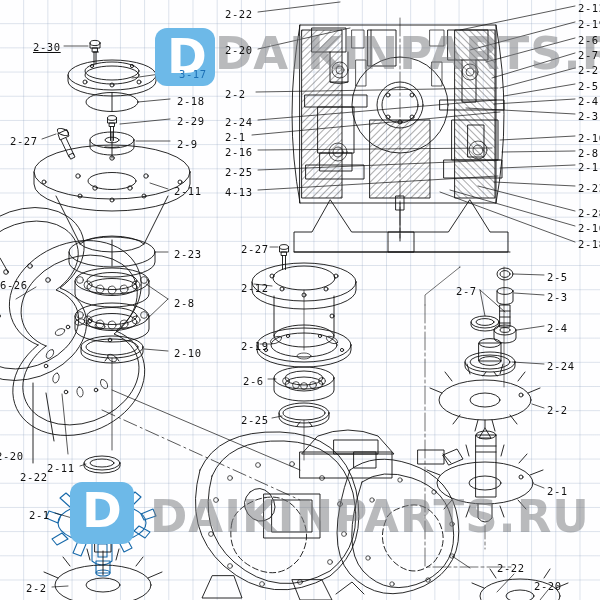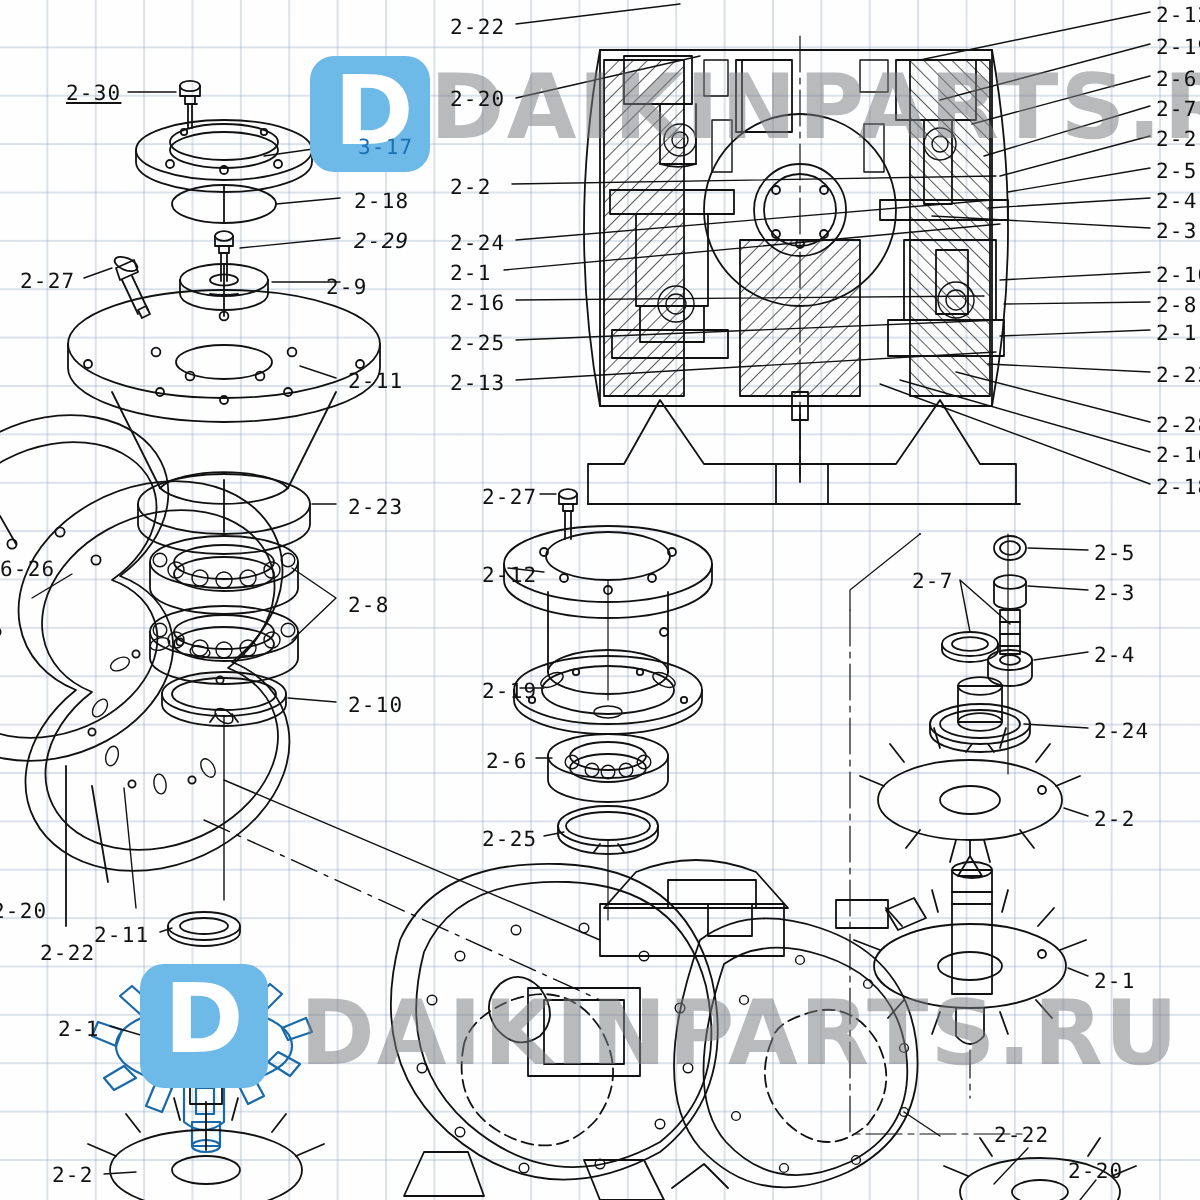--- a/index.html
+++ b/index.html
@@ -575,41 +575,41 @@
   <div class="wm" id="wm-top">DAIKINPARTS.RU</div>
 
   <div class="wm-badge" id="badge-bottom"></div>
   <div class="wm-d" id="wm-d-bot">D</div>
   <div class="wm" id="wm-bottom">DAIKINPARTS.RU</div>
 
   <div id="labels" class="layer">
       <div class="lbl" style="left: 33px; top: 41px; text-decoration: underline;">2-30</div>
       <div class="lbl lbl-blue" style="left: 179px; top: 68px;">3-17</div>
       <div class="lbl" style="left: 177px; top: 95px;">2-18</div>
-      <div class="lbl" style="left: 177px; top: 115px; font-style: italic;">2-29</div>
+      <div class="lbl" style="left: 177px; top: 115px;">2-29</div>
       <div class="lbl" style="left: 10px; top: 135px;">2-27</div>
-      <div class="lbl" style="left: 163px; top: 138px;">2-9</div>
+      <div class="lbl" style="left: 177px; top: 138px;">2-9</div>
       <div class="lbl" style="left: 174px; top: 185px;">2-11</div>
       <div class="lbl" style="left: 174px; top: 248px;">2-23</div>
       <div class="lbl" style="left: 174px; top: 297px;">2-8</div>
       <div class="lbl" style="left: 174px; top: 347px;">2-10</div>
       <div class="lbl" style="left: 0px; top: 279px;">6-26</div>
       <div class="lbl" style="left: -4px; top: 450px;">2-20</div>
       <div class="lbl" style="left: 20px; top: 471px;">2-22</div>
       <div class="lbl" style="left: 47px; top: 462px;">2-11</div>
       <div class="lbl" style="left: 29px; top: 509px;">2-1</div>
       <div class="lbl" style="left: 26px; top: 582px;">2-2</div>
       <div class="lbl" style="left: 225px; top: 8px;">2-22</div>
       <div class="lbl" style="left: 225px; top: 44px;">2-20</div>
       <div class="lbl" style="left: 225px; top: 88px;">2-2</div>
       <div class="lbl" style="left: 225px; top: 116px;">2-24</div>
       <div class="lbl" style="left: 225px; top: 131px;">2-1</div>
       <div class="lbl" style="left: 225px; top: 146px;">2-16</div>
       <div class="lbl" style="left: 225px; top: 166px;">2-25</div>
-      <div class="lbl" style="left: 225px; top: 186px;">2-13</div>
+      <div class="lbl" style="left: 225px; top: 186px;">4-13</div>
       <div class="lbl" style="left: 578px; top: 2px;">2-12</div>
       <div class="lbl" style="left: 578px; top: 18px;">2-19</div>
       <div class="lbl" style="left: 578px; top: 34px;">2-6</div>
       <div class="lbl" style="left: 578px; top: 49px;">2-7</div>
       <div class="lbl" style="left: 578px; top: 64px;">2-2</div>
       <div class="lbl" style="left: 578px; top: 80px;">2-5</div>
       <div class="lbl" style="left: 578px; top: 95px;">2-4</div>
       <div class="lbl" style="left: 578px; top: 110px;">2-3</div>
       <div class="lbl" style="left: 578px; top: 132px;">2-10</div>
       <div class="lbl" style="left: 578px; top: 147px;">2-8</div>

